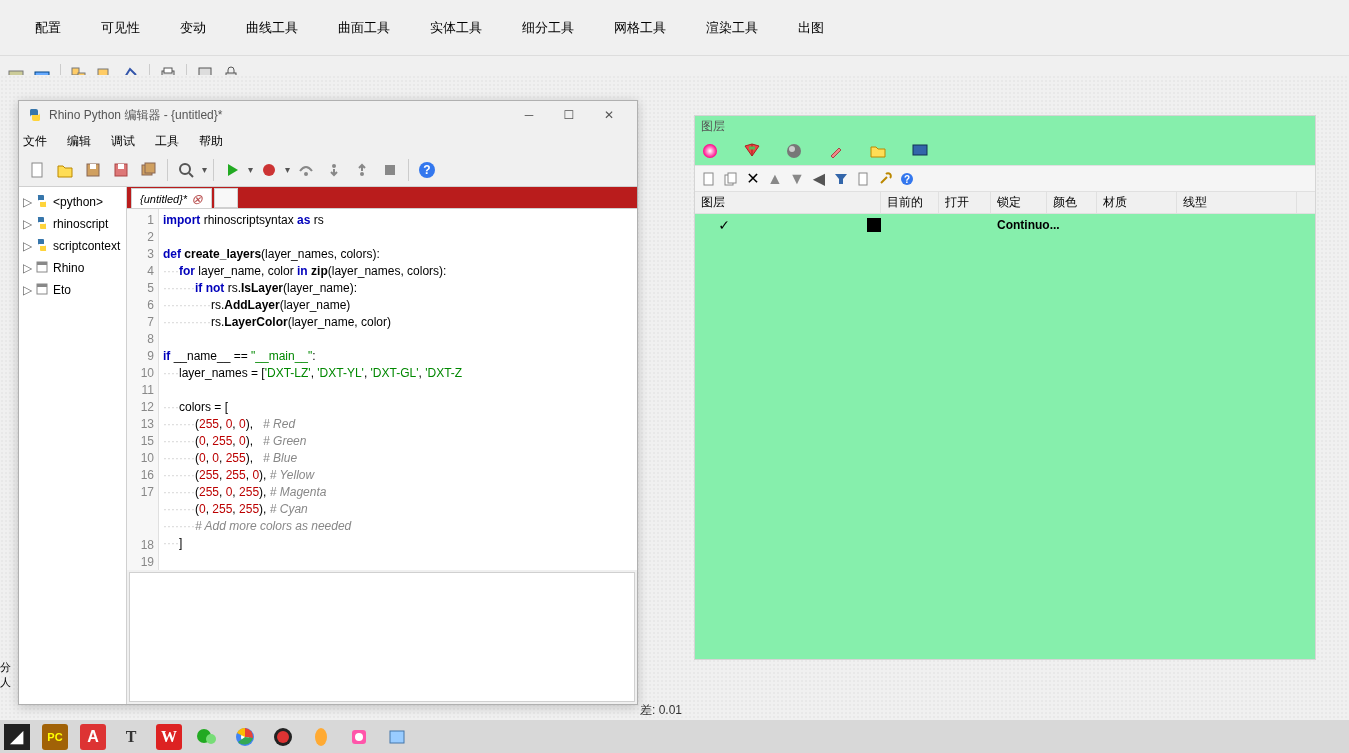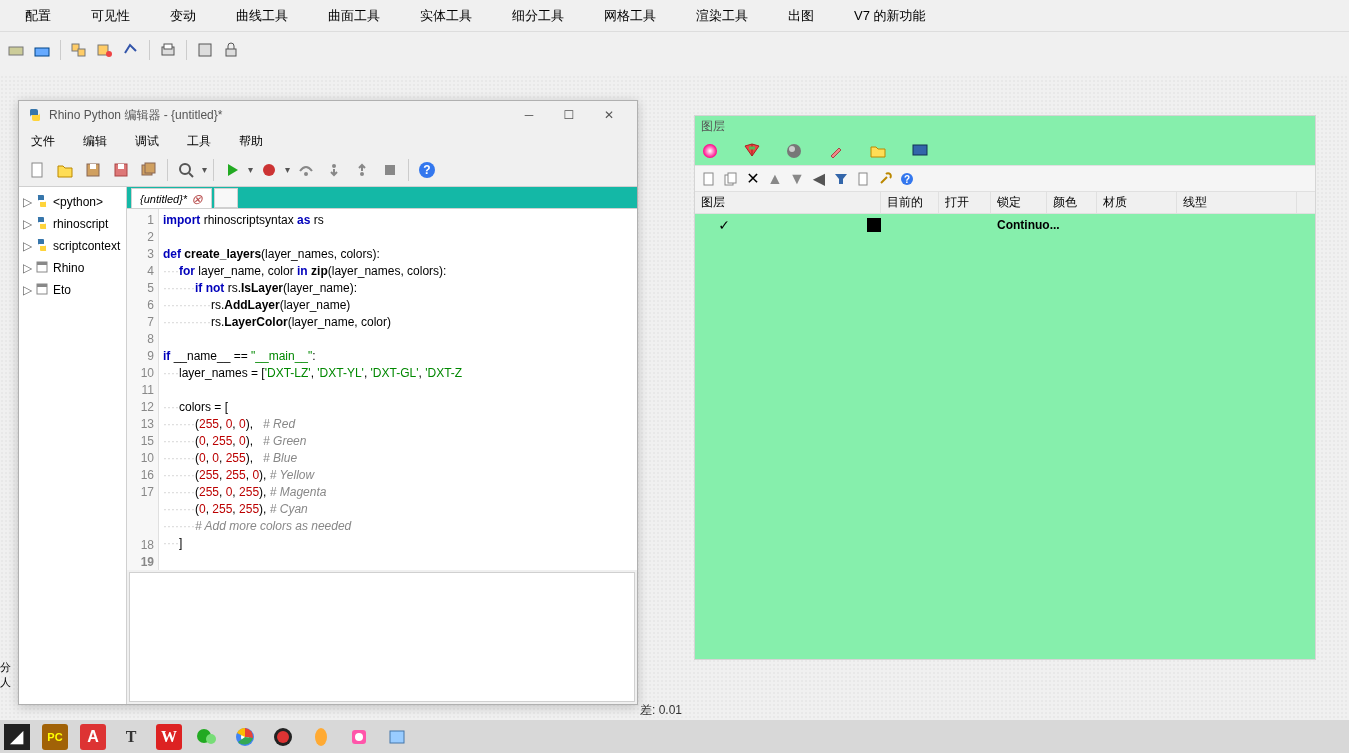--- a/index.html
+++ b/index.html
@@ -1,19 +1,19 @@
 <!DOCTYPE html>
 <html><head>
 <meta charset="utf-8">
 <style>
 * { box-sizing: border-box; margin: 0; padding: 0; font-family: "Microsoft YaHei", sans-serif; }
 body { width: 1349px; height: 753px; background: #f0f0f0; overflow: hidden; position: relative; }
 
 
-.top-menu { height: 32px; background: #f0f0f0; display: flex; align-items: center; padding: 0 5px; font-size: 13px; border-bottom: 1px solid #ddd; }
+.top-menu { height: 56px; background: #f0f0f0; display: flex; align-items: center; padding: 0 15px; font-size: 13px; border-bottom: 1px solid #ddd; }
 .top-menu-item { padding: 0 20px; height: 100%; display: flex; align-items: center; cursor: pointer; }
 
 
 .top-toolbar { height: 35px; background: #f0f0f0; display: flex; align-items: center; padding: 0 5px; gap: 4px; }
 .tb-sep { width: 1px; height: 20px; background: #ccc; margin: 0 3px; }
 .tb-icon { width: 22px; height: 22px; display: flex; align-items: center; justify-content: center; cursor: pointer; }
 
 
 .canvas { position: absolute; top: 75px; left: 0; right: 0; bottom: 33px; background: #f0f0f0; }
 .canvas-texture { position: absolute; inset: 0; background-image: radial-gradient(#e8e8e8 1px, transparent 1px); background-size: 4px 4px; }
@@ -21,35 +21,35 @@
 
 .pywin {
   position: absolute; left: 18px; top: 100px; width: 620px; height: 605px;
   background: #f0f0f0; border: 1px solid #b0b0b0; box-shadow: 0 2px 10px rgba(0,0,0,0.2);
 }
 .pywin-titlebar { height: 28px; background: #f0f0f0; display: flex; align-items: center; padding: 0 8px; font-size: 12px; color: #555; }
 .pywin-title-icon { width: 16px; height: 16px; margin-right: 6px; }
 .pywin-title-text { flex: 1; }
 .pywin-title-btn { width: 40px; height: 28px; display: flex; align-items: center; justify-content: center; color: #555; }
 
-.pywin-menu { height: 24px; display: flex; align-items: center; padding: 0 12px; font-size: 12px; gap: 28px; }
+.pywin-menu { height: 24px; display: flex; align-items: center; padding: 0 4px; font-size: 12px; gap: 20px; }
 .pywin-menu-item { cursor: pointer; }
 
 .pywin-toolbar { height: 34px; display: flex; align-items: center; padding: 0 6px; gap: 4px; border-bottom: 1px solid #d0d0d0; }
 .pytb-icon { width: 24px; height: 24px; display: flex; align-items: center; justify-content: center; cursor: pointer; }
 .pytb-sep { width: 1px; height: 22px; background: #ccc; margin: 0 2px; }
 
 .pywin-body { display: flex; height: calc(100% - 86px); }
 .pywin-tree { width: 108px; border-right: 1px solid #d0d0d0; background: #fff; font-size: 12px; padding: 4px 0; overflow: hidden; }
 .tree-item { display: flex; align-items: center; height: 22px; padding: 0 4px; white-space: nowrap; }
 .tree-chev { width: 12px; color: #666; }
 .tree-pyicon { width: 16px; height: 16px; margin-right: 2px; }
 
 .pywin-editor-wrap { flex: 1; display: flex; flex-direction: column; }
-.pywin-tabs { height: 22px; display: flex; align-items: flex-end; padding-left: 4px; background: #14b8a6; border-bottom: 1px solid #d0d0d0; }
+.pywin-tabs { height: 22px; display: flex; align-items: flex-end; padding-left: 4px; background: #b91c1c; border-bottom: 1px solid #d0d0d0; }
 .pytab { height: 20px; padding: 0 8px; font-size: 11px; background: #fff; border: 1px solid #d0d0d0; border-bottom: none; font-style: italic; display: flex; align-items: center; gap: 4px; }
 .pytab-close { color: #b55; font-size: 14px; }
 .pyblank-tab { width: 24px; height: 20px; border: 1px solid #d0d0d0; margin-left: 2px; background: #f8f8f8; }
 
 .pywin-code { flex: 1; display: flex; background: #fff; overflow: hidden; }
 .gutter { width: 32px; background: #f7f7f7; text-align: right; color: #888; font-family: Consolas, monospace; font-size: 12px; padding: 4px 4px 0 0; border-right: 1px solid #e0e0e0; position: relative; }
 .code-area { flex: 1; font-family: Consolas, monospace; font-size: 12px; padding: 4px 0 0 4px; white-space: pre; overflow: hidden; }
 .code-line { height: 17px; }
 .kw { color: #0000bb; font-weight: bold; }
 .fn { color: #000; font-weight: bold; }
@@ -97,21 +97,20 @@
     <div class="top-menu-item">配置</div>
     <div class="top-menu-item">可见性</div>
     <div class="top-menu-item">变动</div>
     <div class="top-menu-item">曲线工具</div>
     <div class="top-menu-item">曲面工具</div>
     <div class="top-menu-item">实体工具</div>
     <div class="top-menu-item">细分工具</div>
     <div class="top-menu-item">网格工具</div>
     <div class="top-menu-item">渲染工具</div>
     <div class="top-menu-item">出图</div>
-    <div class="top-menu-item">V7 的新功能</div>
   </div>
 
 <div class="top-toolbar">
   <span class="tb-icon">
       <svg width="18" height="18">
         <rect x="2" y="6" width="14" height="8" fill="#cc9" stroke="#777"></rect>
       </svg>
     </span>
   <span class="tb-icon">
       <svg width="18" height="18">
@@ -338,21 +337,21 @@
             <div style="height: 17px;">9</div>
             <div style="height: 17px;">10</div>
             <div style="height: 17px;">11</div>
             <div style="height: 17px;">12</div>
             <div style="height: 17px;">13</div>
             <div style="height: 17px;">15</div>
             <div style="height: 17px;">10</div>
             <div style="height: 17px;">16</div>
             <div style="height: 17px;">17</div>
             <div style="height: 17px; margin-top: 36px;">18</div>
-            <div style="height: 17px; font-weight: bold;">19</div>
+            <div style="height: 17px;">19</div>
             <div style="height: 17px;">20</div>
             <div style="height: 17px;">21</div>
           </div>
         <div class="code-area" id="code-area"><div class="code-line"><span class="kw">import</span> rhinoscriptsyntax <span class="kw">as</span> rs</div><div class="code-line"></div><div class="code-line"><span class="kw">def</span> <span class="fn">create_layers</span>(layer_names, colors):</div><div class="code-line"><span class="dots">····</span><span class="kw">for</span> layer_name, color <span class="kw">in</span> <span class="call">zip</span>(layer_names, colors):</div><div class="code-line"><span class="dots">········</span><span class="kw">if</span> <span class="kw">not</span> rs.<span class="call">IsLayer</span>(layer_name):</div><div class="code-line"><span class="dots">············</span>rs.<span class="call">AddLayer</span>(layer_name)</div><div class="code-line"><span class="dots">············</span>rs.<span class="call">LayerColor</span>(layer_name, color)</div><div class="code-line"></div><div class="code-line"><span class="kw">if</span> __name__ == <span class="str">"__main__"</span>:</div><div class="code-line"><span class="dots">····</span>layer_names = [<span class="str">'DXT-LZ'</span>, <span class="str">'DXT-YL'</span>, <span class="str">'DXT-GL'</span>, <span class="str">'DXT-Z</span></div><div class="code-line"></div><div class="code-line"><span class="dots">····</span>colors = [</div><div class="code-line"><span class="dots">········</span>(<span class="num">255</span>, <span class="num">0</span>, <span class="num">0</span>),   <span class="cmt"># Red</span></div><div class="code-line"><span class="dots">········</span>(<span class="num">0</span>, <span class="num">255</span>, <span class="num">0</span>),   <span class="cmt"># Green</span></div><div class="code-line"><span class="dots">········</span>(<span class="num">0</span>, <span class="num">0</span>, <span class="num">255</span>),   <span class="cmt"># Blue</span></div><div class="code-line"><span class="dots">········</span>(<span class="num">255</span>, <span class="num">255</span>, <span class="num">0</span>), <span class="cmt"># Yellow</span></div><div class="code-line"><span class="dots">········</span>(<span class="num">255</span>, <span class="num">0</span>, <span class="num">255</span>), <span class="cmt"># Magenta</span></div><div class="code-line"><span class="dots">········</span>(<span class="num">0</span>, <span class="num">255</span>, <span class="num">255</span>), <span class="cmt"># Cyan</span></div><div class="code-line"><span class="dots">········</span><span class="cmt"># Add more colors as needed</span></div><div class="code-line"><span class="dots">····</span>]</div><div class="code-line"></div></div>
       </div>
       <div class="pywin-output"></div>
     </div>
   </div>
 </div>
 

